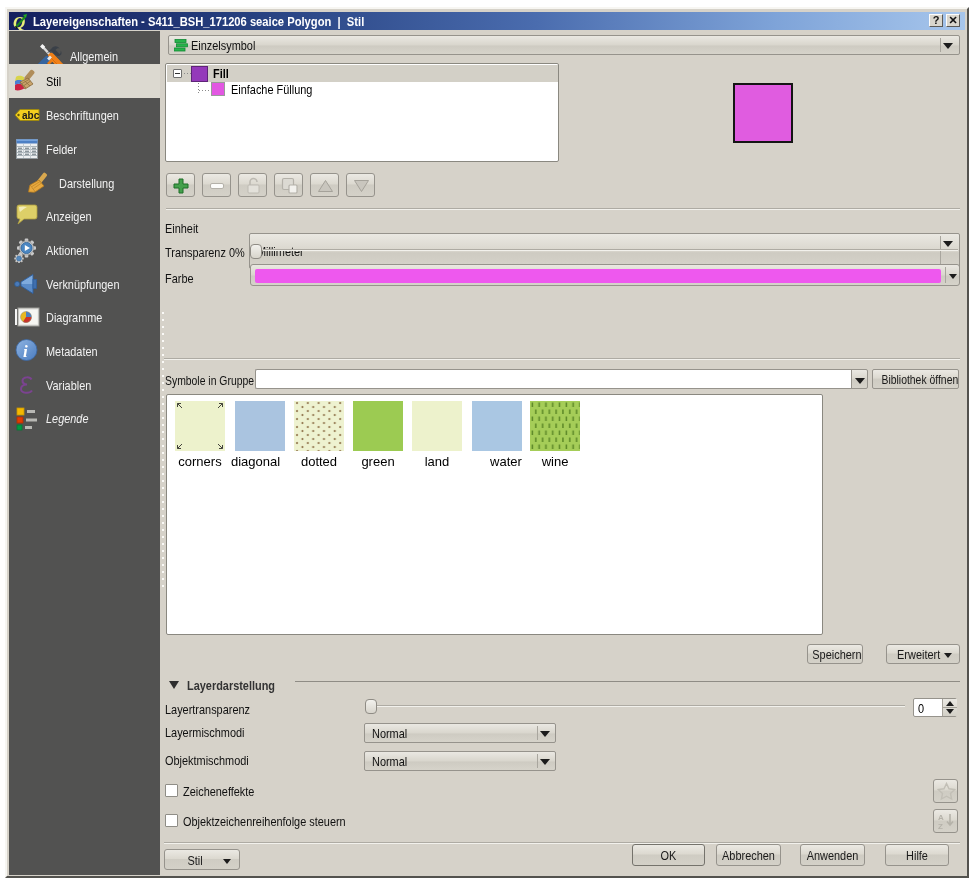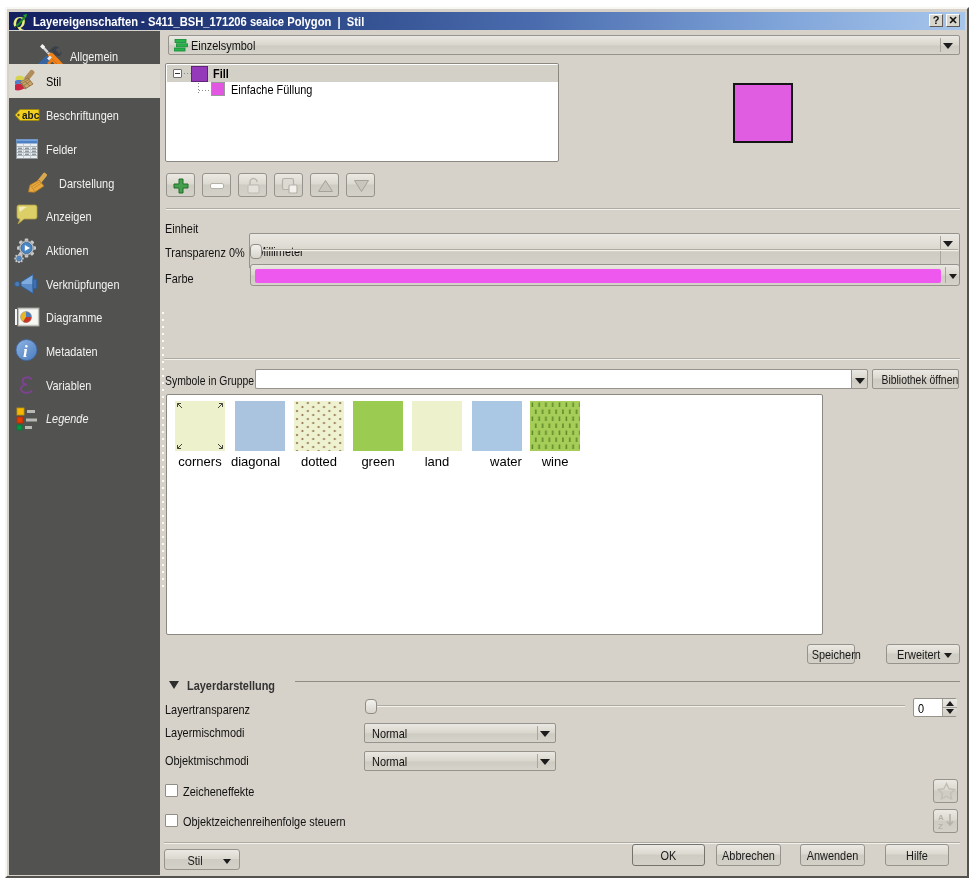--- a/index.html
+++ b/index.html
@@ -334,21 +334,21 @@
       <rect width="50" height="50" fill="url(#wine)"></rect>
     </svg>
     <div class="abs" style="left:8px;top:59px;width:50px;text-align:center;">corners</div>
     <div class="abs" style="left:64px;top:59px;width:58px;text-align:left;">diagonal</div>
     <div class="abs" style="left:127px;top:59px;width:50px;text-align:center;">dotted</div>
     <div class="abs" style="left:186px;top:59px;width:50px;text-align:center;">green</div>
     <div class="abs" style="left:245px;top:59px;width:50px;text-align:center;">land</div>
     <div class="abs" style="left:314px;top:59px;width:50px;text-align:center;">water</div>
     <div class="abs" style="left:363px;top:59px;width:50px;text-align:center;">wine</div>
   </div>
-  <div class="abs btn" style="left:807px;top:644px;width:48px;height:20px;">
+  <div class="abs btn" style="left:807px;top:644px;width:56px;height:20px;">
       <div class="t">Speichern</div>
     </div>
   <div class="abs btn" style="left:886px;top:644px;width:74px;height:20px;">
     <div class="t" style="text-align:left;padding-left:12px;transform:translateY(-50%) scaleX(0.84);transform-origin:0 50%;">Erweitert</div>
     <div class="carrow" style="right:7px;top:8px;border-left-width:4px;border-right-width:4px;border-top-width:5px;"></div>
   </div>
 
   <div class="abs" style="left:169px;top:681px;width:0;height:0;border-left:5.5px solid transparent;border-right:5.5px solid transparent;border-top:8px solid #2e2e2e;"></div>
   <div class="abs" style="left:187px;top:678px;font-weight:bold;color:#333;transform:scaleX(0.84);transform-origin:0 0;">Layerdarstellung</div>
   <div class="abs" style="left:295px;top:681px;width:665px;height:1px;background:#8f8c85;"></div>

